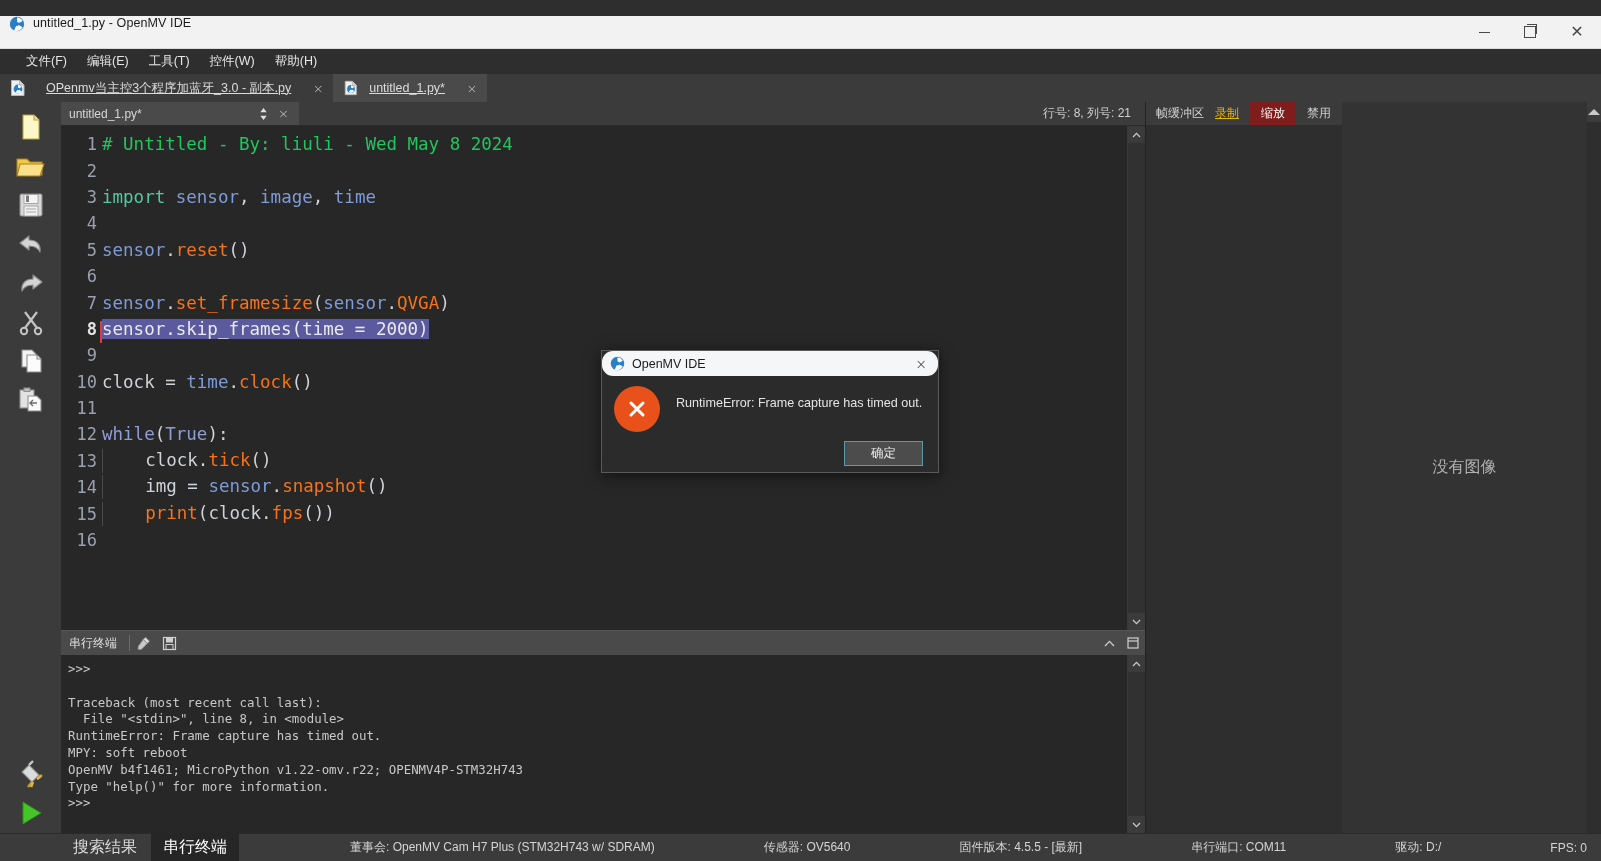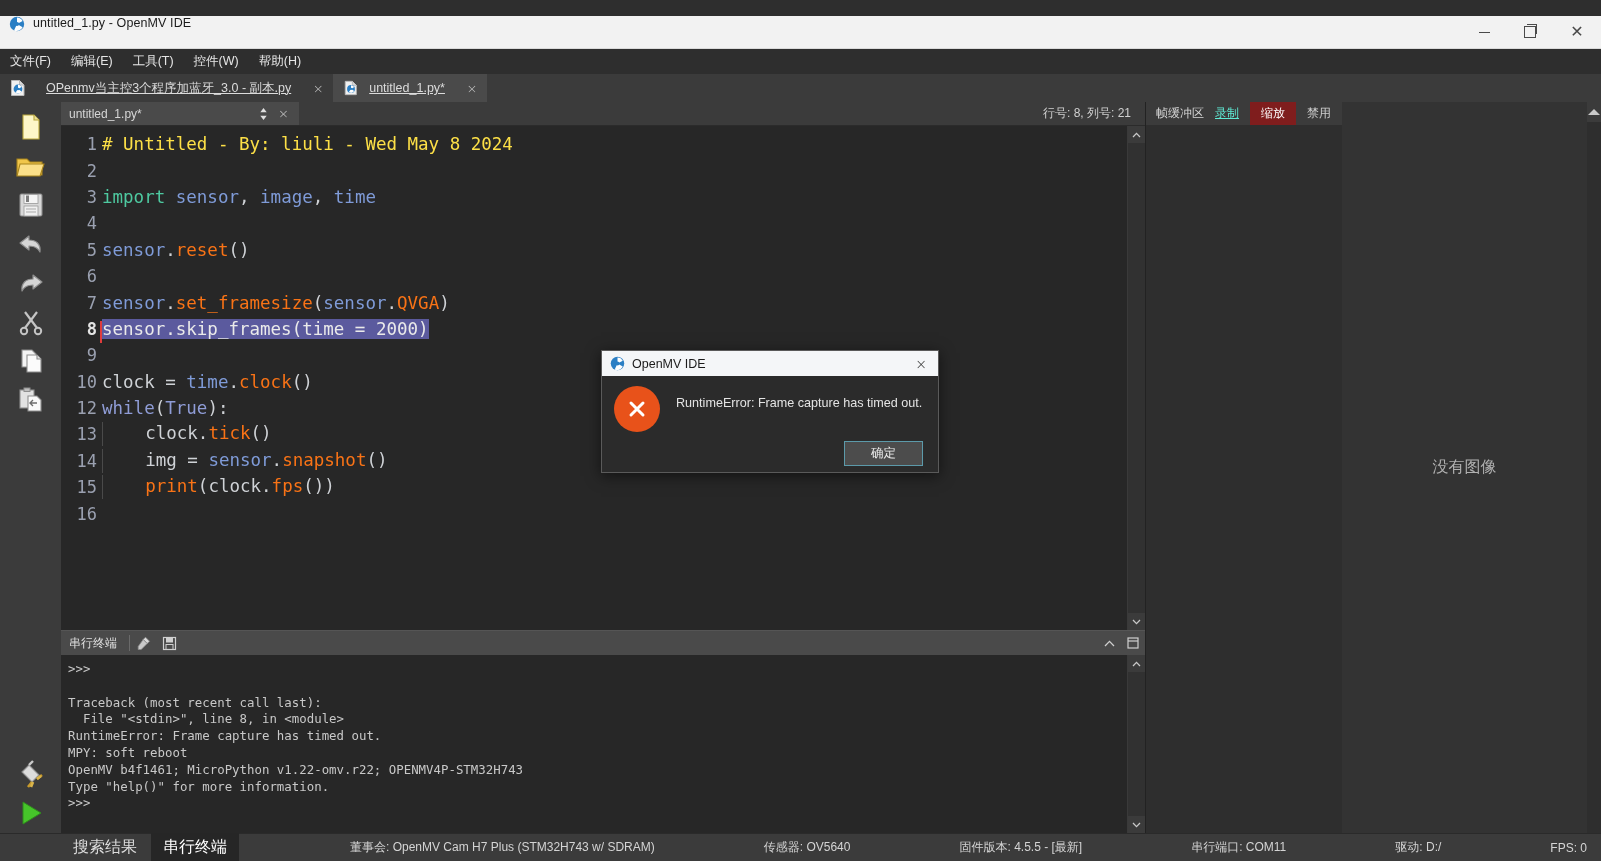--- a/index.html
+++ b/index.html
@@ -53,21 +53,21 @@
     left: 2px; top: -3px; width: 9px; height: 9px;
     border: 1px solid #4a4a4a; border-bottom: none; border-left: none;
   }
   .wc-close { font-size: 16px; line-height: 1; color: #4a4a4a; font-family: "DejaVu Sans", sans-serif; font-weight: 300; }
 
   
   .menubar {
     height: 25px;
     background: #2e2e2e;
     display: flex; align-items: center;
-    padding-left: 0;
+    padding-left: 16px;
     flex: 0 0 auto;
   }
   .menu-item {
     font-size: 12.5px;
     color: #e6e6e6;
     padding: 3px 10px;
     white-space: nowrap;
   }
 
   
@@ -188,21 +188,21 @@
     flex: 0 0 auto;
     font-size: 17px;
   }
   .gutter.cur { color: #e4e4e4; font-weight: bold; }
   .codetext { position: relative; padding-left: 2px; }
   .cursorbar {
     position: absolute; left: 0; top: 2px;
     width: 2px; height: 22px; background: #e03c3c;
   }
   .sel { background: #5b5a9e; color: #eaeaea !important; }
-  .tk-comment { color: #fde047; }
+  .tk-comment { color: #22c55e; }
   .tk-kw      { color: #4ec9a0; }
   .tk-kw2     { color: #8f9cd6; }
   .tk-mod     { color: #7f9bd8; }
   .tk-fn      { color: #f97316; }
   .tk-plain   { color: #cfd2d6; }
   .tk-punct   { color: #cfd2d6; }
   .indent-guide {
     display: inline-block; width: 0; border-left: 1px solid #4a4a4a;
     height: 24px; vertical-align: middle;
   }
@@ -274,21 +274,21 @@
     background: #3b3b3b;
     display: flex; align-items: center;
   }
   .fb-title { font-size: 12px; color: #d6d6d6; padding-left: 10px; }
   .fb-spacer { flex: 1 1 auto; }
   .fb-btn {
     font-size: 12px; color: #cfcfcf;
     height: 23px; padding: 0 11px;
     display: flex; align-items: center;
   }
-  .fb-btn.disabled { color: #5eead4; text-decoration: underline; }
+  .fb-btn.disabled { color: #eab308; text-decoration: underline; }
   .fb-btn.active { background: #7f1d1d; color: #ffffff; }
   .fb-canvas {
     flex: 1 1 auto;
     background: #333333;
     display: flex; align-items: center; justify-content: center;
     position: relative;
   }
   .fb-noimage { color: #b0b0b0; font-size: 16px; }
   .fb-footer {
     height: 20px; flex: 0 0 auto;
@@ -321,21 +321,21 @@
     width: 336px; height: 121px;
     background: #2b2b2b;
     border: 1px solid #5a5a5a;
     box-shadow: 0 3px 14px rgba(0,0,0,.55);
     display: flex; flex-direction: column;
     z-index: 50;
   }
   .md-titlebar {
     height: 25px; flex: 0 0 auto;
     background: #f4f6f8;
-    display: flex; align-items: center;
+    display: flex; align-items: center; border-radius: 11px;
   }
   .md-icon { width: 15px; height: 15px; margin: 0 7px 0 8px; }
   .md-title { font-size: 12.5px; color: #1b1b1b; }
   .md-spacer { flex: 1 1 auto; }
   .md-close {
     width: 34px; height: 25px;
     display: flex; align-items: center; justify-content: center;
     color: #333; font-size: 14px;
     font-family: "DejaVu Sans", sans-serif; font-weight: 300;
   }
@@ -550,20 +550,21 @@
             <div class="code-line"><span class="gutter">1</span><span class="codetext"><span class="tk-comment"># Untitled - By: liuli - Wed May 8 2024</span></span></div>
             <div class="code-line"><span class="gutter">2</span><span class="codetext"></span></div>
             <div class="code-line"><span class="gutter">3</span><span class="codetext"><span class="tk-kw">import</span><span class="tk-plain"> </span><span class="tk-mod">sensor</span><span class="tk-punct">, </span><span class="tk-mod">image</span><span class="tk-punct">, </span><span class="tk-mod">time</span></span></div>
             <div class="code-line"><span class="gutter">4</span><span class="codetext"></span></div>
             <div class="code-line"><span class="gutter">5</span><span class="codetext"><span class="tk-mod">sensor</span><span class="tk-punct">.</span><span class="tk-fn">reset</span><span class="tk-plain">()</span></span></div>
             <div class="code-line"><span class="gutter">6</span></div>
             <div class="code-line"><span class="gutter">7</span><span class="codetext"><span class="tk-mod">sensor</span><span class="tk-punct">.</span><span class="tk-fn">set_framesize</span><span class="tk-plain">(</span><span class="tk-mod">sensor</span><span class="tk-punct">.</span><span class="tk-fn">QVGA</span><span class="tk-plain">)</span></span></div>
             <div class="code-line"><span class="gutter cur">8</span><span class="codetext"><span class="cursorbar"></span><span class="sel">sensor.skip_frames(time = 2000)</span></span></div>
             <div class="code-line"><span class="gutter">9</span><span class="codetext"></span></div>
             <div class="code-line"><span class="gutter">10</span><span class="codetext"><span class="tk-plain">clock </span><span class="tk-punct">= </span><span class="tk-mod">time</span><span class="tk-punct">.</span><span class="tk-fn">clock</span><span class="tk-plain">()</span></span></div>
+            <div class="code-line"><span class="gutter">11</span><span class="codetext"></span></div>
             <div class="code-line"><span class="gutter">12</span><span class="codetext"><span class="tk-kw2">while</span><span class="tk-plain">(</span><span class="tk-kw2">True</span><span class="tk-plain">):</span></span></div>
             <div class="code-line"><span class="gutter">13</span><span class="codetext"><span class="indent-guide"></span><span class="tk-plain">    clock</span><span class="tk-punct">.</span><span class="tk-fn">tick</span><span class="tk-plain">()</span></span></div>
             <div class="code-line"><span class="gutter">14</span><span class="codetext"><span class="indent-guide"></span><span class="tk-plain">    img </span><span class="tk-punct">= </span><span class="tk-mod">sensor</span><span class="tk-punct">.</span><span class="tk-fn">snapshot</span><span class="tk-plain">()</span></span></div>
             <div class="code-line"><span class="gutter">15</span><span class="codetext"><span class="indent-guide"></span><span class="tk-plain">    </span><span class="tk-fn">print</span><span class="tk-plain">(clock</span><span class="tk-punct">.</span><span class="tk-fn">fps</span><span class="tk-plain">())</span></span></div>
             <div class="code-line"><span class="gutter">16</span><span class="codetext"></span></div>
           </div>
         <div class="vscroll">
           <div class="vs-arrow">
             <svg width="9" height="6" viewBox="0 0 9 6" class="ico">
                 <path d="M1 5l3.5-3.6L8 5" fill="none" stroke="#c9c9c9" stroke-width="1.3"></path>

